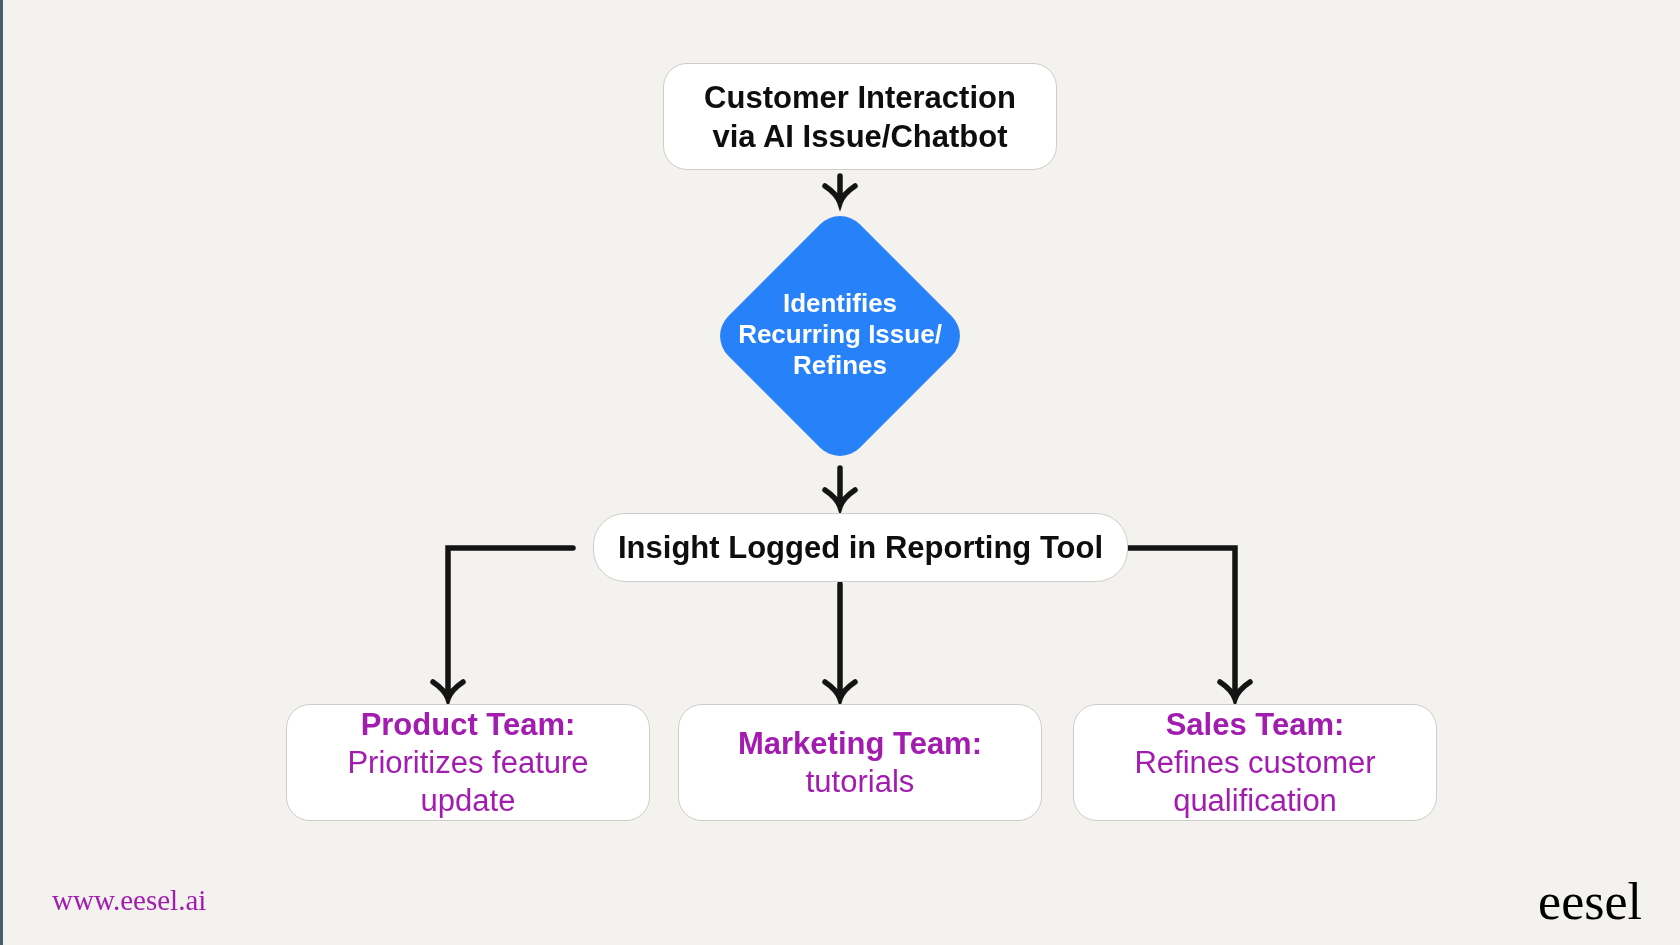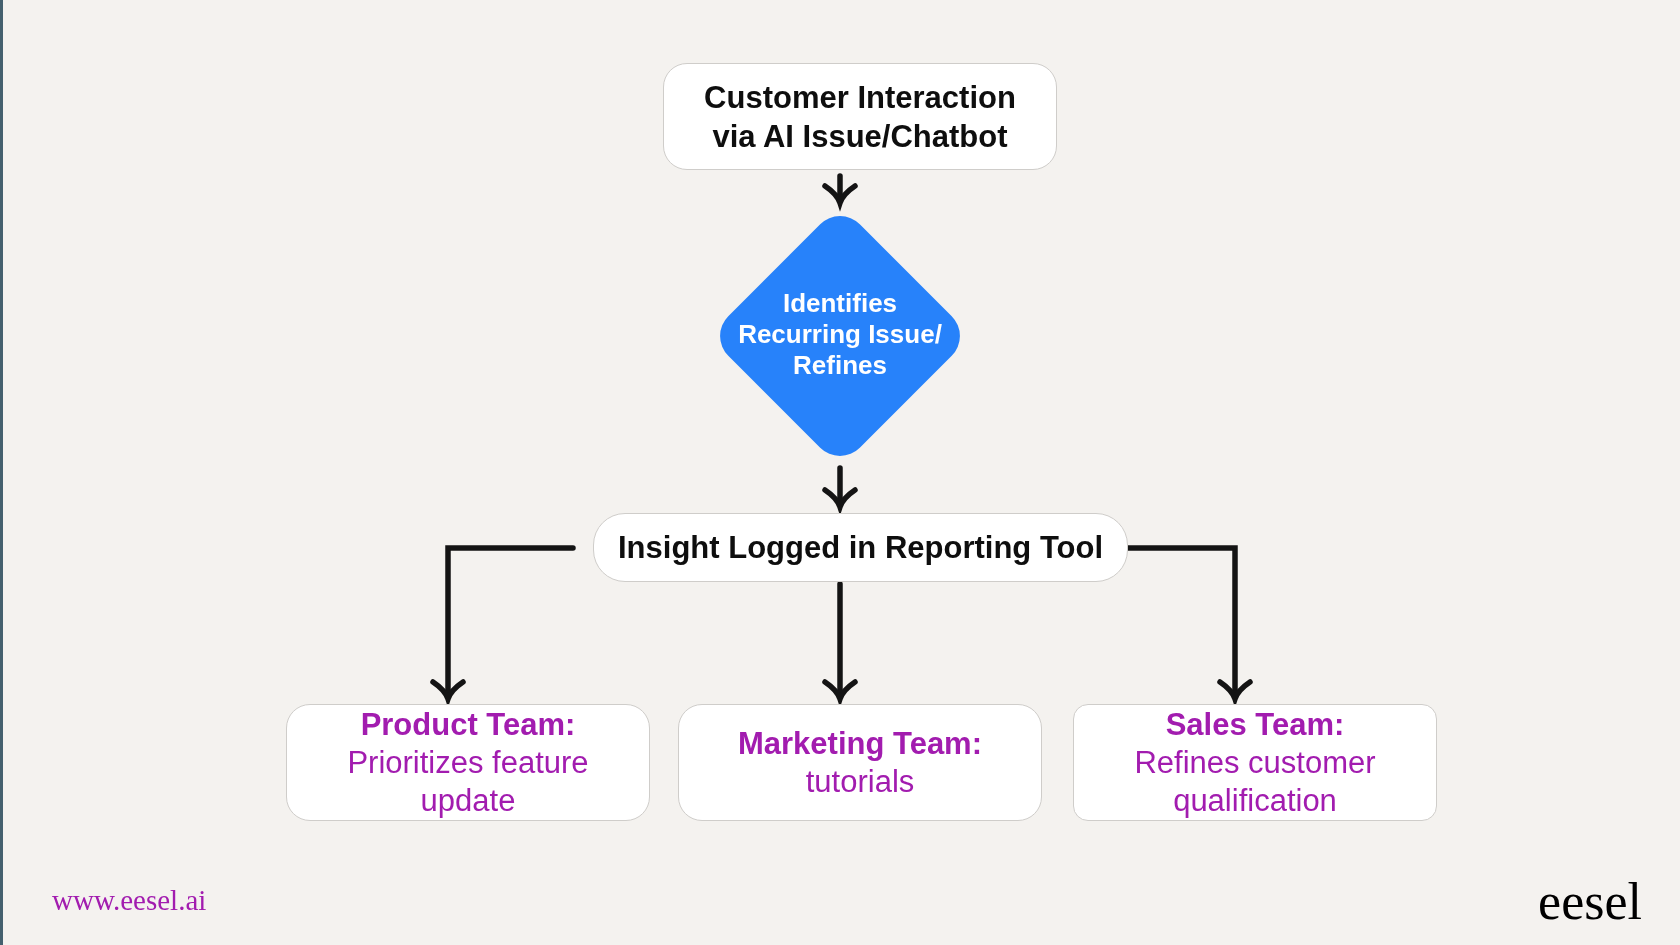--- a/index.html
+++ b/index.html
@@ -81,21 +81,21 @@
   }
   .team-box {
     top: 704px;
     width: 364px; height: 117px;
     font-size: 31px;
     line-height: 38px;
     color: #a21caf;
   }
   .team-box.product   { left: 266px; }
   .team-box.marketing { left: 658px; }
-  .team-box.sales     { left: 1053px; border-radius: 15px; }
+  .team-box.sales     { left: 1053px; }
   .footer-url {
     position: absolute;
     left: 52px; top: 884px;
     font-family: "Liberation Serif", serif;
     font-size: 29px;
     color: #a21caf;
   }
   .footer-logo {
     position: absolute;
     right: 38px; top: 872px;

